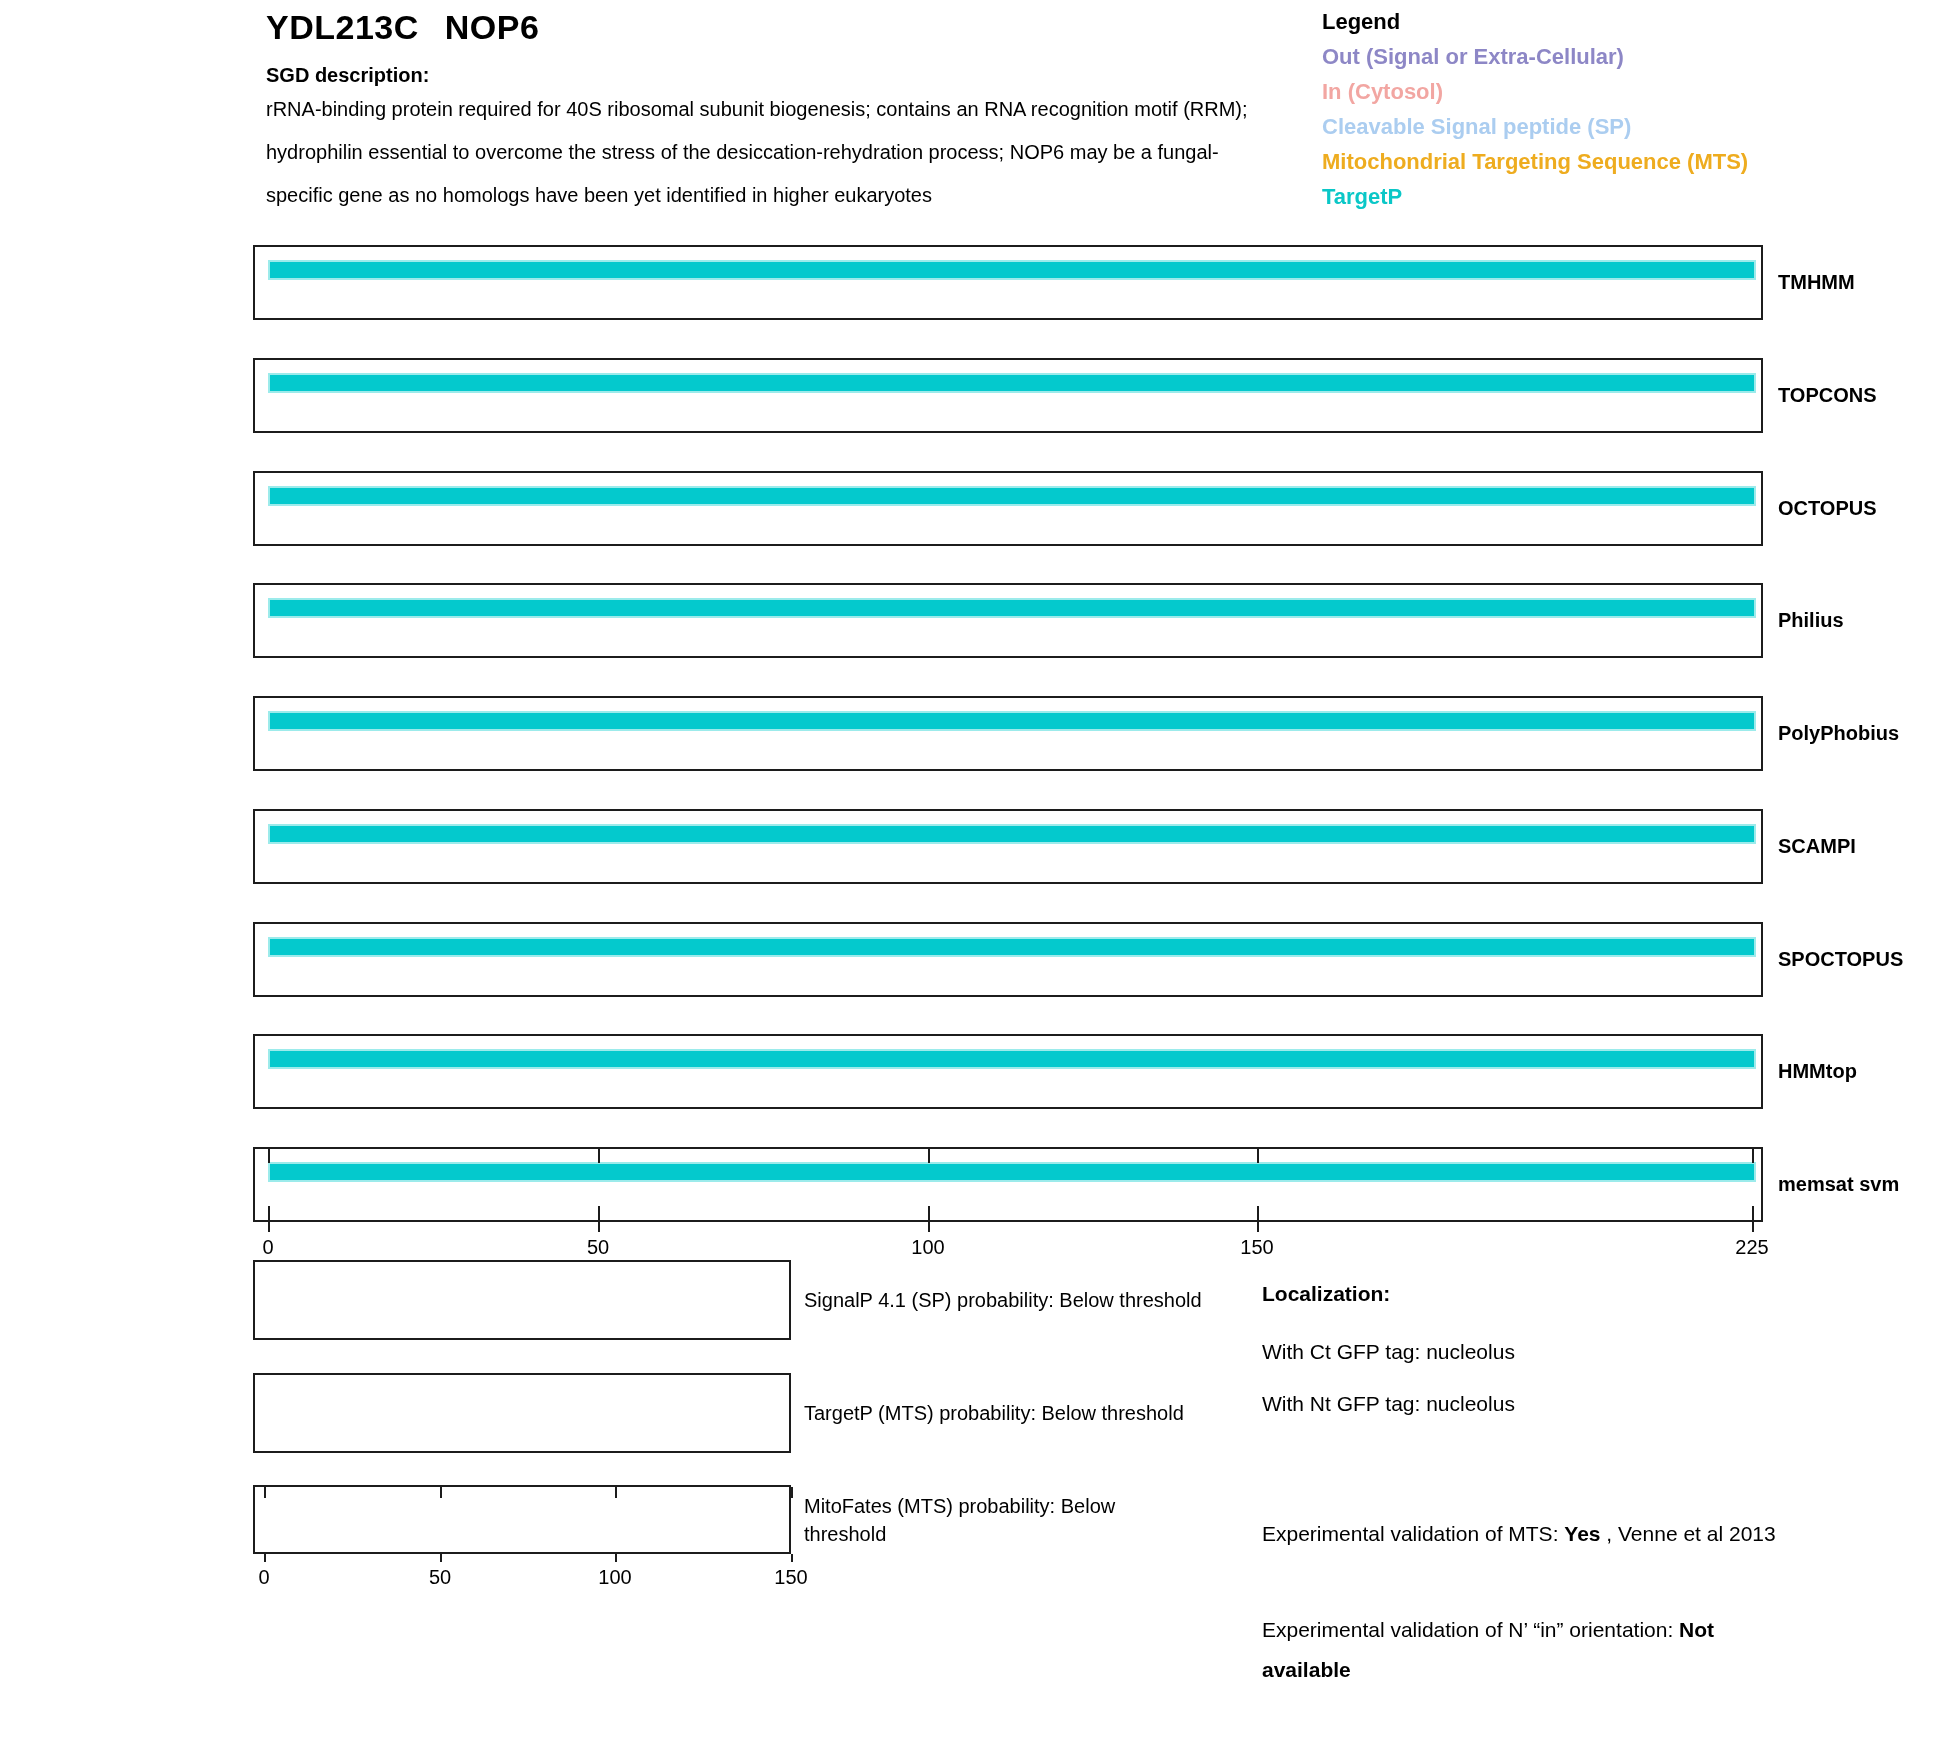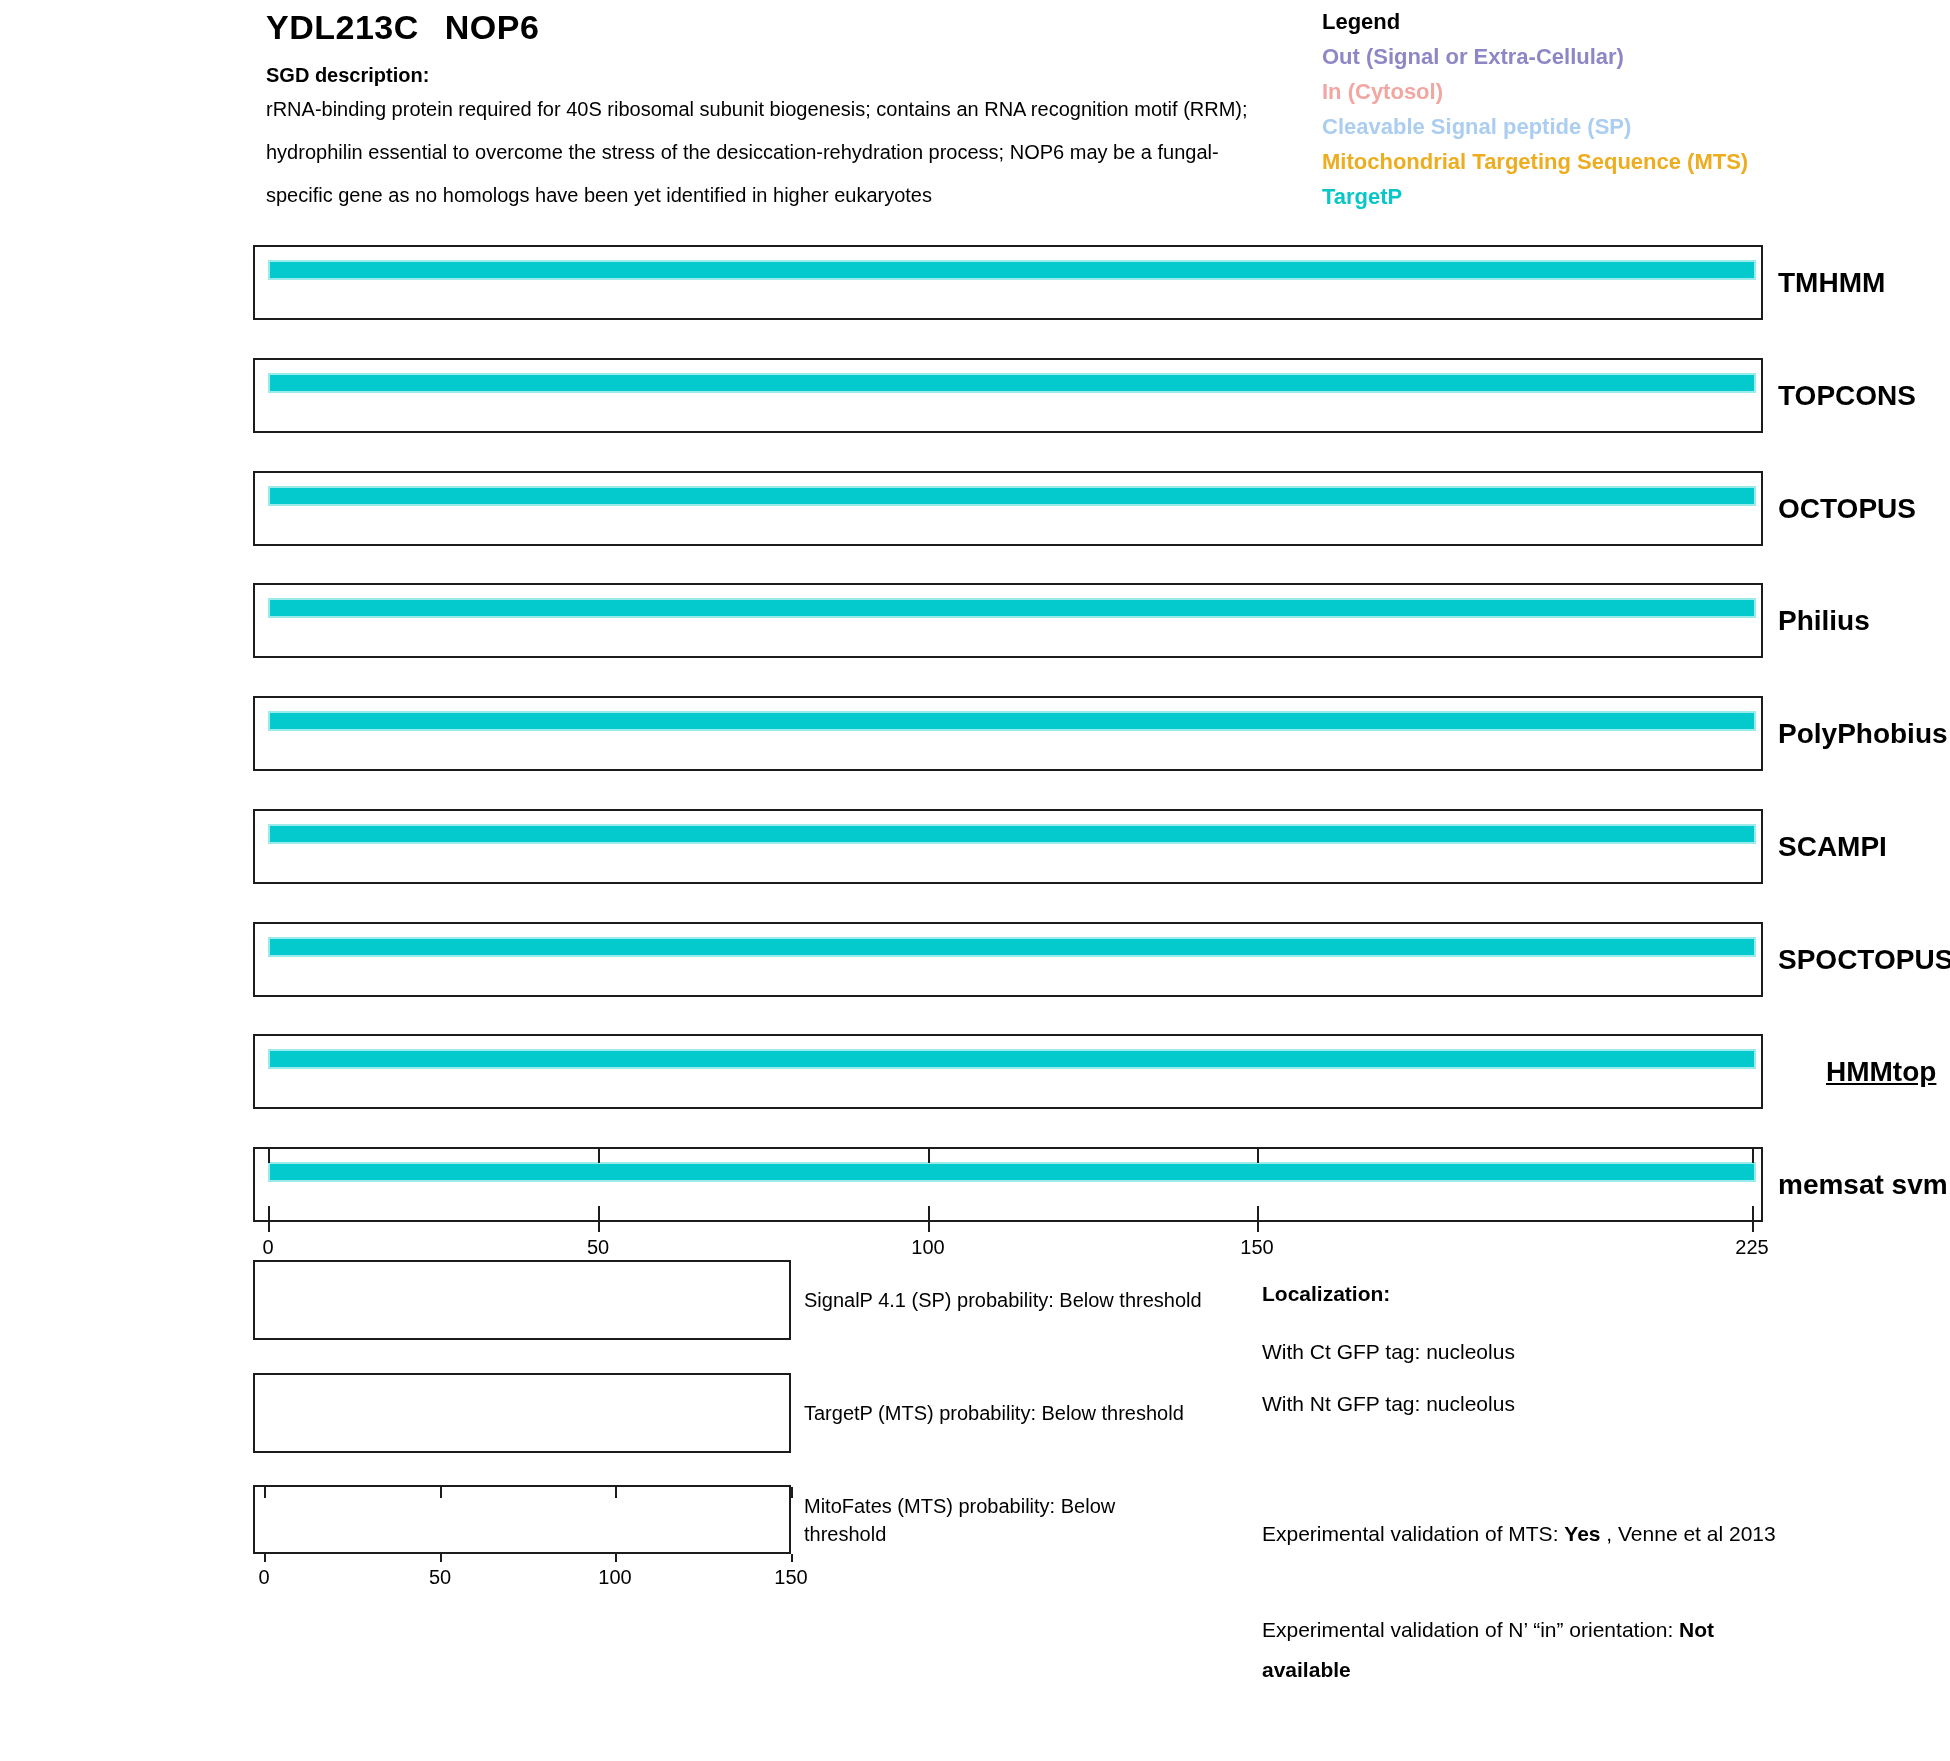--- a/index.html
+++ b/index.html
@@ -17,21 +17,21 @@
   
   .legend{left:1322px;top:4px;font-size:22px;font-weight:bold;line-height:35px;}
   .legend .legend-title{color:#000;}
   .legend-item{white-space:nowrap;}
 
   
   .box{border:2px solid #1c1c1c;box-sizing:border-box;background:#ffffff;}
   .bar{box-sizing:border-box;}
   .tick{width:2px;background:#1c1c1c;}
   .axis-label{font-size:20px;transform:translateX(-50%);white-space:nowrap;}
-  .track-label{font-size:28px;font-weight:bold;display:flex;align-items:center;white-space:nowrap;}
+  .track-label{font-size:20px;font-weight:bold;display:flex;align-items:center;white-space:nowrap;}
   .prob-label{font-size:20px;display:flex;flex-direction:column;justify-content:center;line-height:28px;white-space:nowrap;}
 
   
   .loc-title{left:1262px;top:1282px;font-size:21px;font-weight:bold;}
   .loc-ct{left:1262px;top:1340px;font-size:21px;}
   .loc-nt{left:1262px;top:1392px;font-size:21px;}
   .val-mts{left:1262px;top:1522px;font-size:21px;white-space:nowrap;}
   .val-orient{left:1262px;top:1610px;font-size:21px;width:540px;line-height:40px;}
   .b{font-weight:bold;}
 </style>
@@ -75,21 +75,21 @@
       <div class="abs bar" style="left: 268px; top: 711px; width: 1488px; height: 20px; background: rgb(4, 201, 205); border: 2px solid rgb(156, 235, 235);"></div>
       <div class="abs track-label" style="left: 1778px; top: 696px; height: 75px;">PolyPhobius</div>
       <div class="abs box" style="left: 253px; top: 809px; width: 1510px; height: 75px;"></div>
       <div class="abs bar" style="left: 268px; top: 824px; width: 1488px; height: 20px; background: rgb(4, 201, 205); border: 2px solid rgb(156, 235, 235);"></div>
       <div class="abs track-label" style="left: 1778px; top: 809px; height: 75px;">SCAMPI</div>
       <div class="abs box" style="left: 253px; top: 922px; width: 1510px; height: 75px;"></div>
       <div class="abs bar" style="left: 268px; top: 937px; width: 1488px; height: 20px; background: rgb(4, 201, 205); border: 2px solid rgb(156, 235, 235);"></div>
       <div class="abs track-label" style="left: 1778px; top: 922px; height: 75px;">SPOCTOPUS</div>
       <div class="abs box" style="left: 253px; top: 1034px; width: 1510px; height: 75px;"></div>
       <div class="abs bar" style="left: 268px; top: 1049px; width: 1488px; height: 20px; background: rgb(4, 201, 205); border: 2px solid rgb(156, 235, 235);"></div>
-      <div class="abs track-label" style="left: 1826px; top: 1034px; height: 75px; text-decoration: underline;">HMMtop</div>
+      <div class="abs track-label" style="left: 1778px; top: 1034px; height: 75px;">HMMtop</div>
       <div class="abs box" style="left: 253px; top: 1147px; width: 1510px; height: 75px;"></div>
       <div class="abs bar" style="left: 268px; top: 1162px; width: 1488px; height: 20px; background: rgb(4, 201, 205); border: 2px solid rgb(156, 235, 235);"></div>
       <div class="abs track-label" style="left: 1778px; top: 1147px; height: 75px;">memsat svm</div>
       <div class="abs tick" style="left: 268px; top: 1149px; height: 14px;"></div>
       <div class="abs tick" style="left: 268px; top: 1206px; height: 14px;"></div>
       <div class="abs tick" style="left: 598px; top: 1149px; height: 14px;"></div>
       <div class="abs tick" style="left: 598px; top: 1206px; height: 14px;"></div>
       <div class="abs tick" style="left: 928px; top: 1149px; height: 14px;"></div>
       <div class="abs tick" style="left: 928px; top: 1206px; height: 14px;"></div>
       <div class="abs tick" style="left: 1257px; top: 1149px; height: 14px;"></div>

